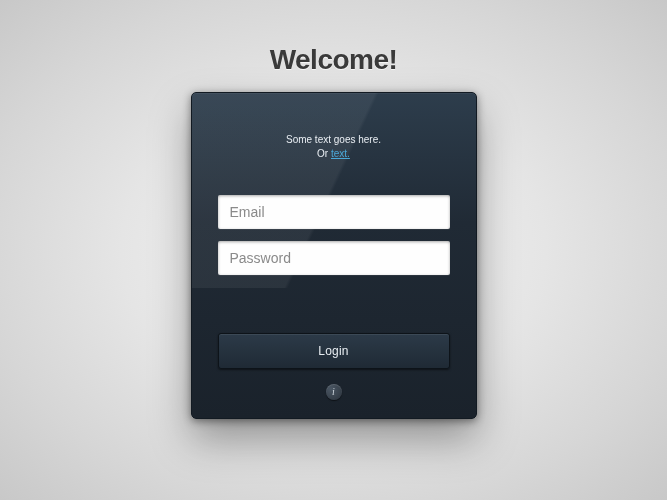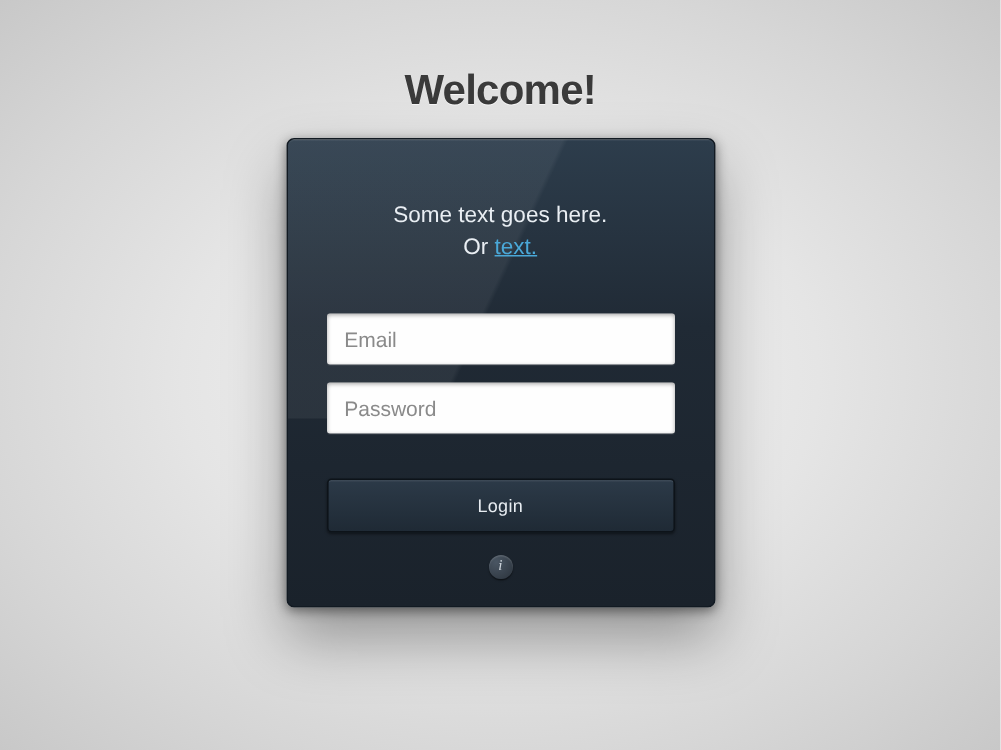--- a/index.html
+++ b/index.html
@@ -44,21 +44,21 @@
     left: -30%;
     width: 200%;
     height: 120%;
     background: linear-gradient(115deg, rgba(255,255,255,0.06) 0%, rgba(255,255,255,0.06) 48%, rgba(255,255,255,0) 48.5%);
     pointer-events: none;
   }
 
   .intro {
     text-align: center;
     color: #e9eef3;
-    font-size: 15px;
+    font-size: 10px;
     line-height: 1.4;
     font-weight: 300;
     margin-bottom: 34px;
     position: relative;
   }
   .intro a {
     color: #4aa8d8;
     text-decoration: underline;
     cursor: pointer;
   }
@@ -91,20 +91,21 @@
     background: linear-gradient(180deg, #2c3a48 0%, #1f2a35 100%);
     box-shadow:
       inset 0 1px 0 rgba(255,255,255,0.08),
       0 1px 2px rgba(0,0,0,0.5);
     color: #e7ecf1;
     font-size: 12px;
     font-weight: 500;
     letter-spacing: 0.2px;
     cursor: pointer;
     position: relative;
+    margin-top: 28px;
   }
 
   .info-wrap {
     text-align: center;
     margin-top: 12px;
     position: relative;
   }
   .info-btn {
     display: inline-flex;
     width: 16px;

